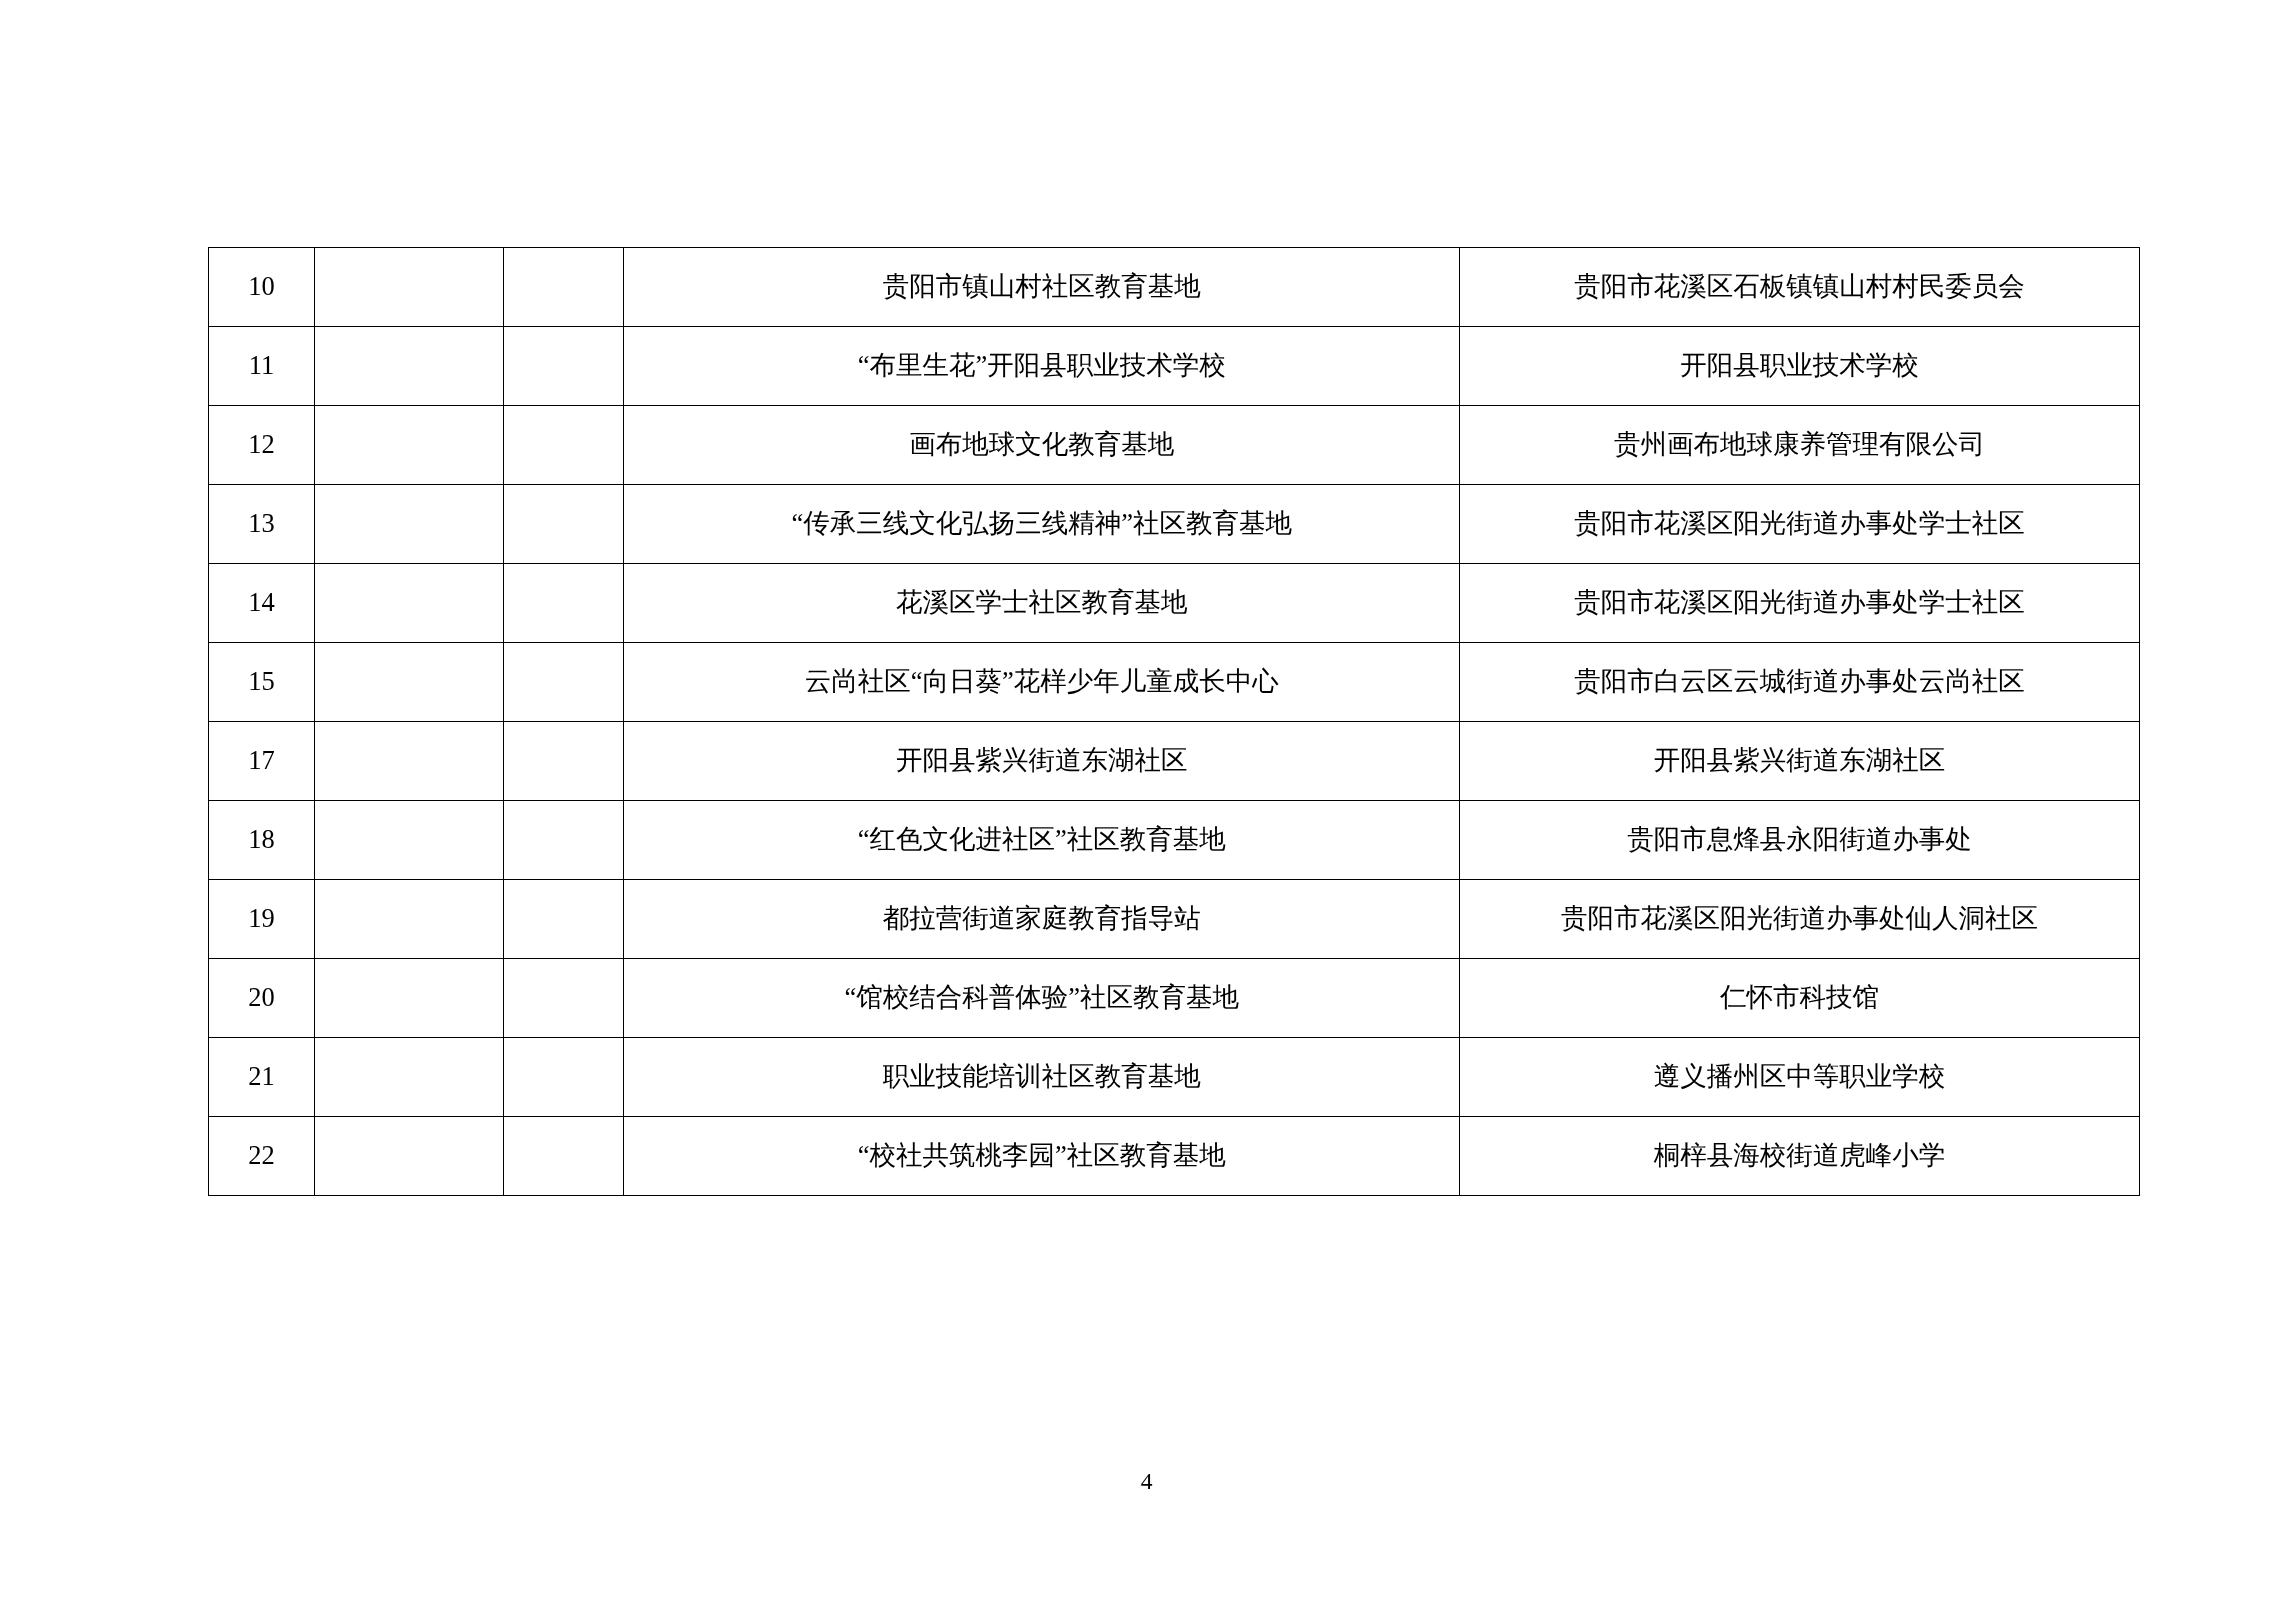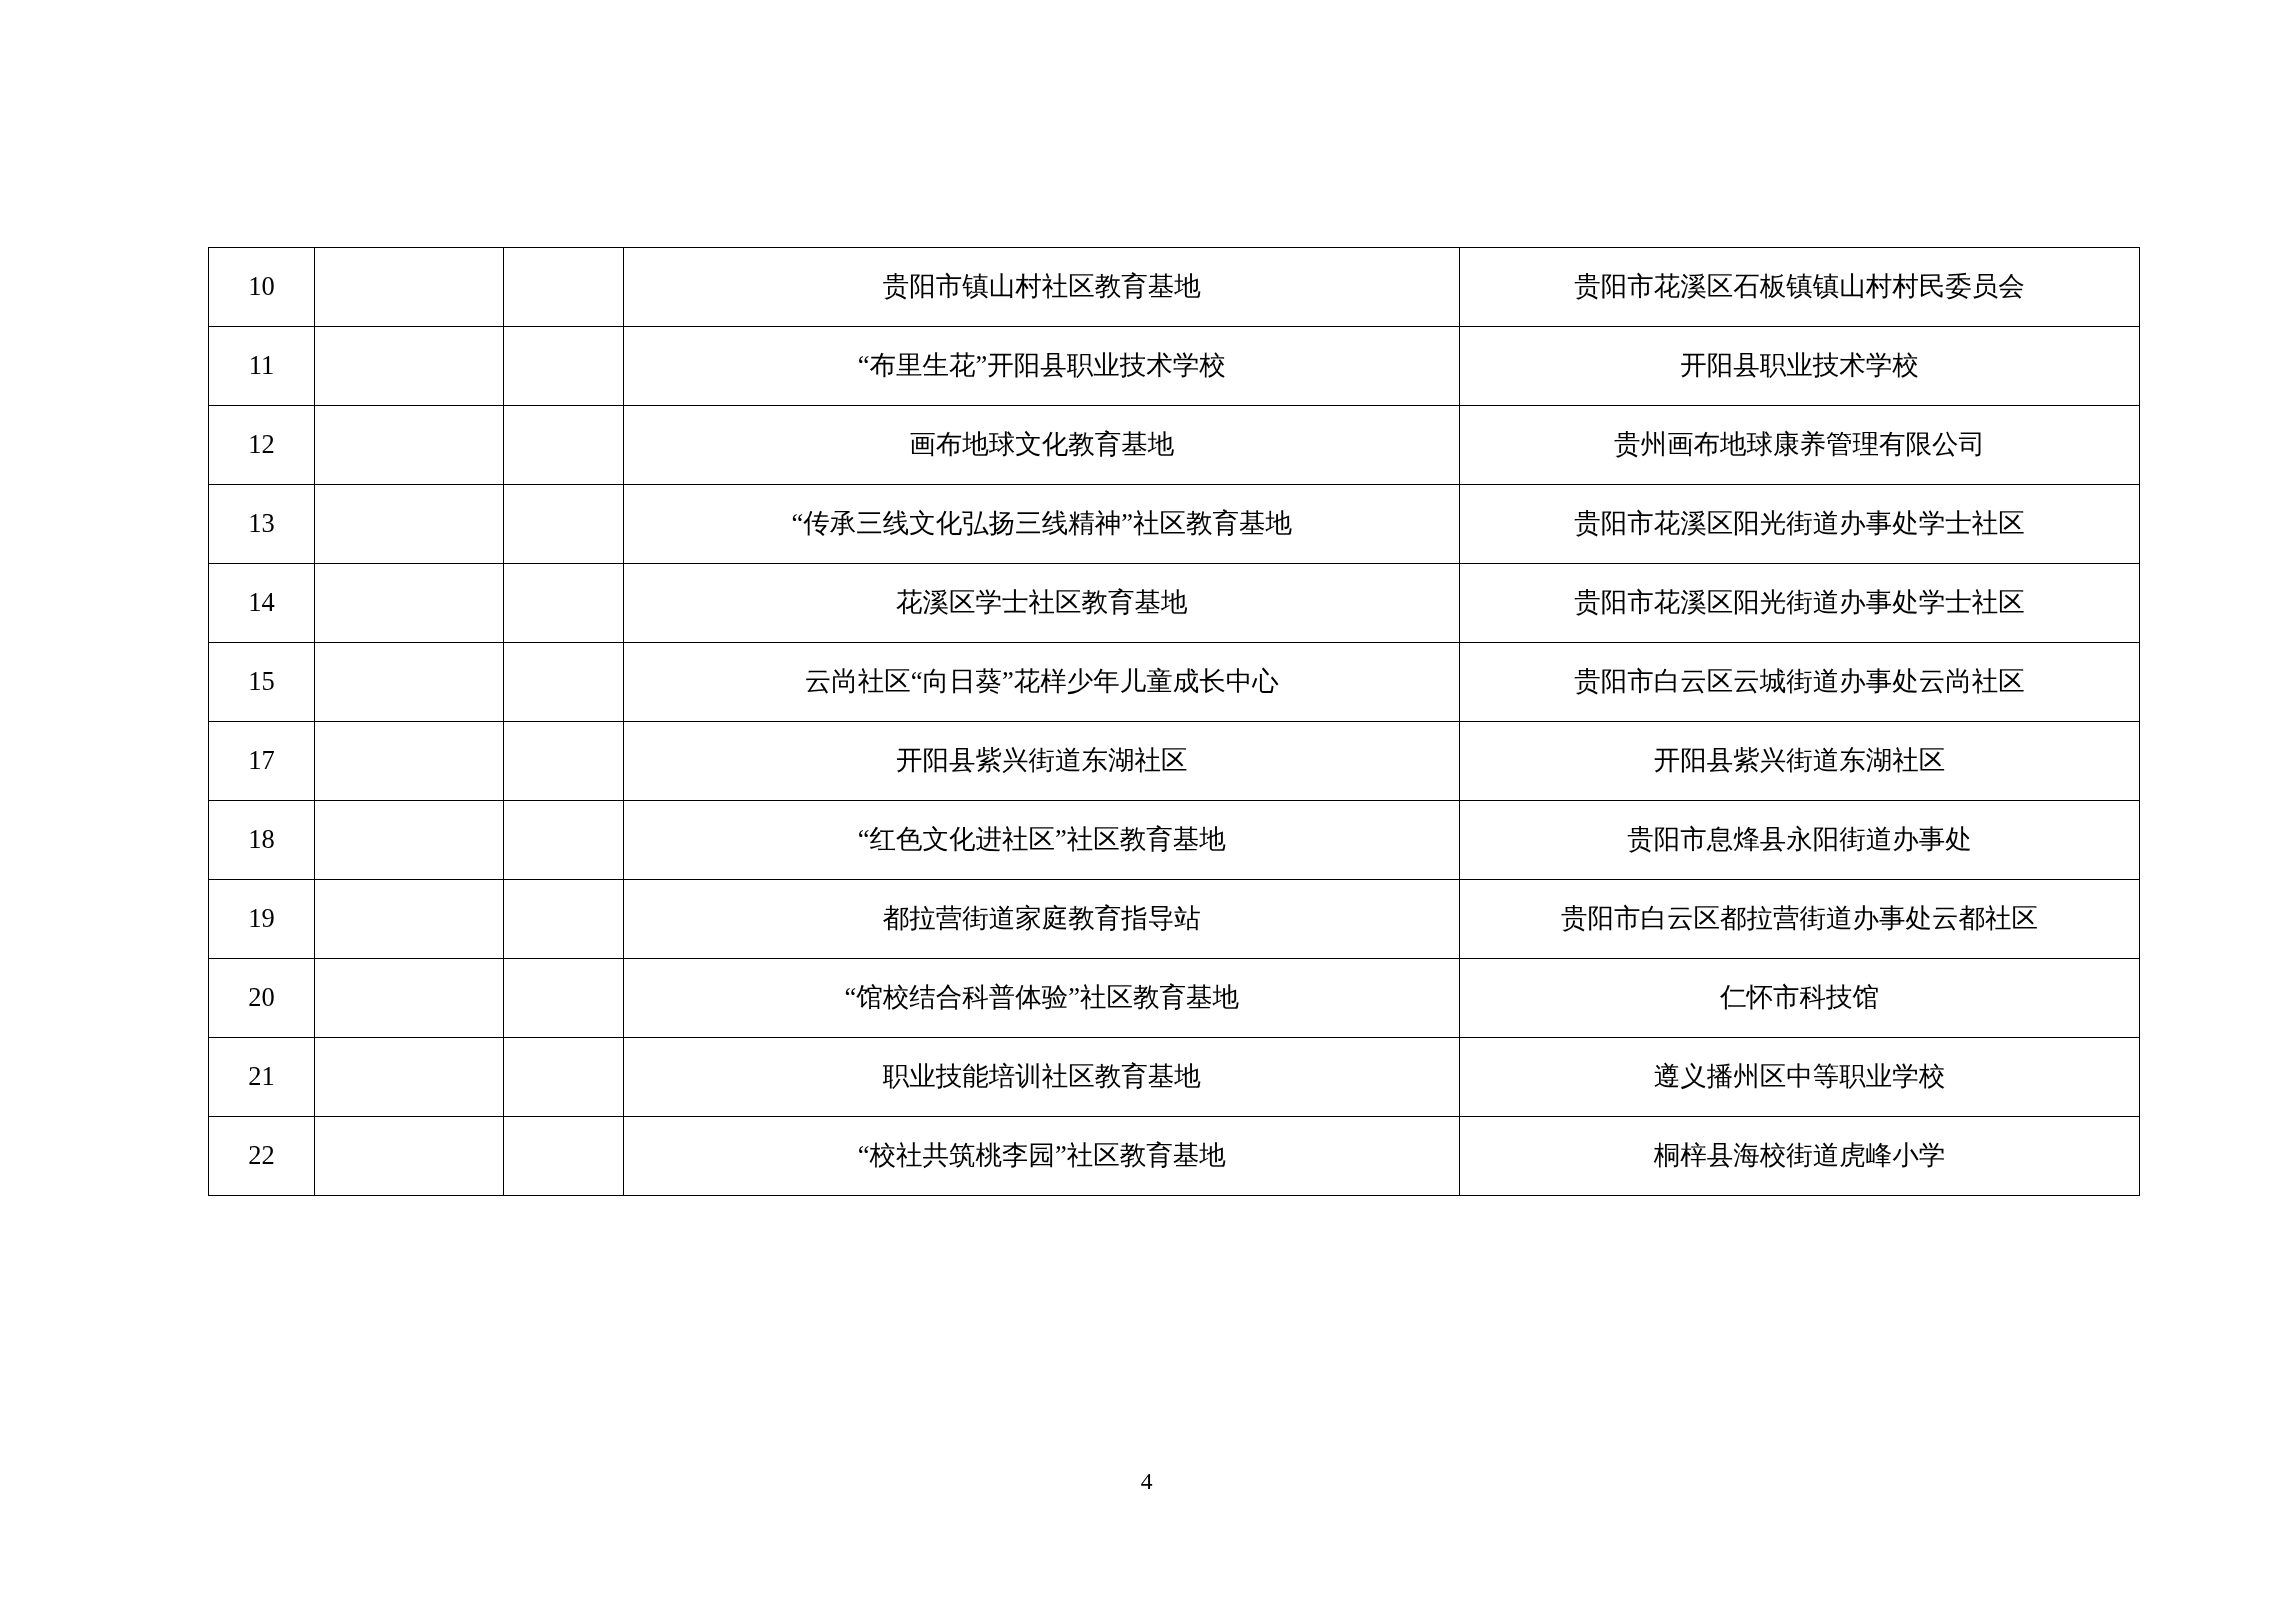--- a/index.html
+++ b/index.html
@@ -132,21 +132,21 @@
           <td class="col-blank2"></td>
           <td class="col-name">“红色文化进社区”社区教育基地</td>
           <td class="col-org">贵阳市息烽县永阳街道办事处</td>
         </tr>
 
         <tr>
           <td class="col-index">19</td>
           <td class="col-blank1"></td>
           <td class="col-blank2"></td>
           <td class="col-name">都拉营街道家庭教育指导站</td>
-          <td class="col-org">贵阳市白云区都拉营街道办事处云都社区</td>
+          <td class="col-org">贵阳市花溪区阳光街道办事处仙人洞社区</td>
         </tr>
 
         <tr>
           <td class="col-index">20</td>
           <td class="col-blank1"></td>
           <td class="col-blank2"></td>
           <td class="col-name">“馆校结合科普体验”社区教育基地</td>
           <td class="col-org">仁怀市科技馆</td>
         </tr>
 

